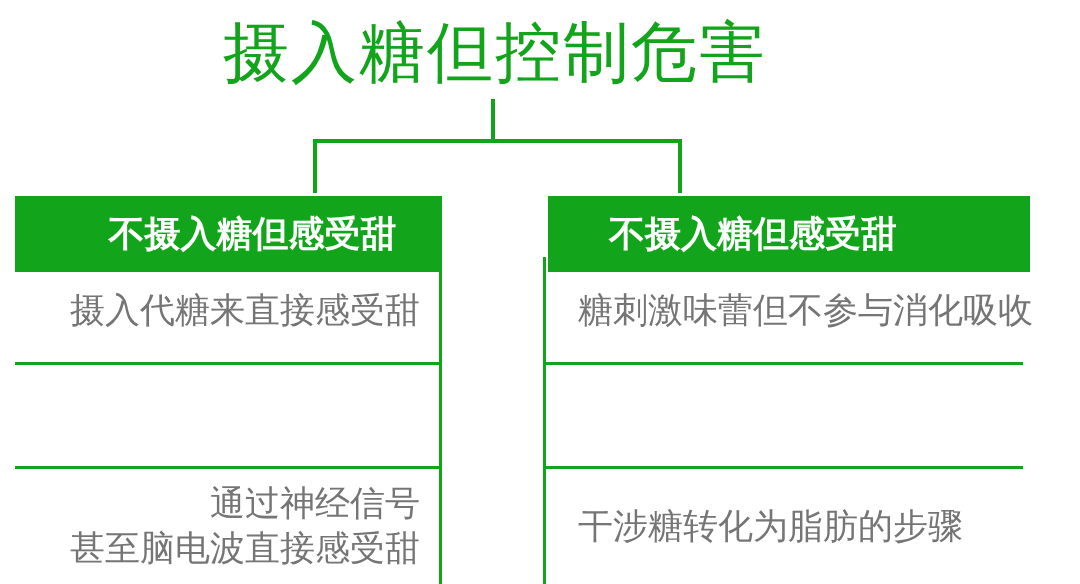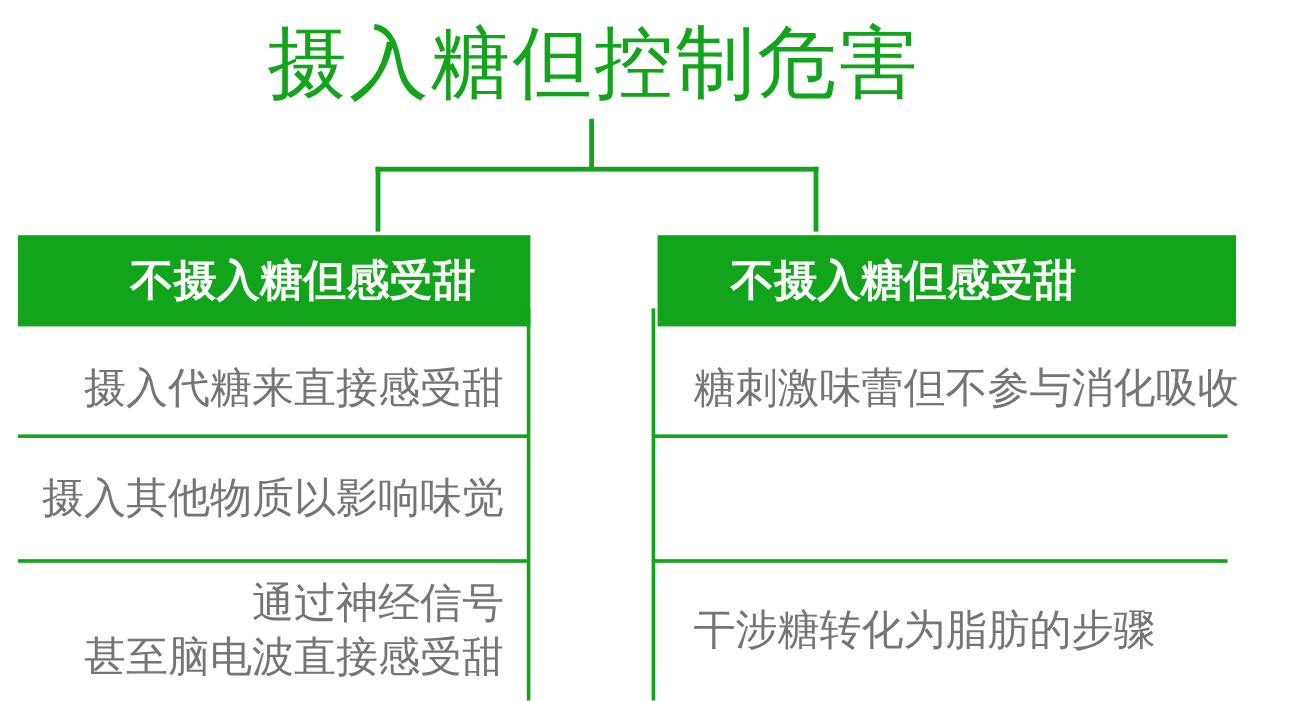--- a/index.html
+++ b/index.html
@@ -70,41 +70,40 @@
     position: absolute;
     display: flex;
     align-items: center;
     color: #757575;
     font-size: 35px;
     line-height: 45px;
     white-space: pre-line;
   }
   .row-l { left: 15px;  width: 405px; justify-content: flex-end; text-align: right; }
   .row-r { left: 578px; width: 500px; justify-content: flex-start; text-align: left; }
-  .row-1 { top: 271px; height: 105px; }
+  .row-1 { top: 257px; height: 105px; }
   .row-2 { top: 365px; height: 101px; }
   .row-3 { top: 469px; height: 112px; }
 </style>
 </head>
 <body>
 
 <div class="canvas">
 
   <div class="title">摄入糖但控制危害</div>
 
   <div class="line stem"></div>
   <div class="line hbar"></div>
   <div class="line drop-left"></div>
   <div class="line drop-right"></div>
 
   <div class="hdr hdr-left">不摄入糖但感受甜</div>
   <div class="vdiv vdiv-left"></div>
   <div class="row row-l row-1">摄入代糖来直接感受甜</div>
   <div class="sep sep-l sep-1"></div>
-  <div class="row row-l row-2">摄入其他物质以影响味觉</div>
   <div class="sep sep-l sep-2"></div>
   <div class="row row-l row-3">通过神经信号
 甚至脑电波直接感受甜</div>
 
   <div class="hdr hdr-right">不摄入糖但感受甜</div>
   <div class="vdiv vdiv-right"></div>
   <div class="row row-r row-1">糖刺激味蕾但不参与消化吸收</div>
   <div class="sep sep-r sep-1"></div>
   <div class="sep sep-r sep-2"></div>
   <div class="row row-r row-3">干涉糖转化为脂肪的步骤</div>

